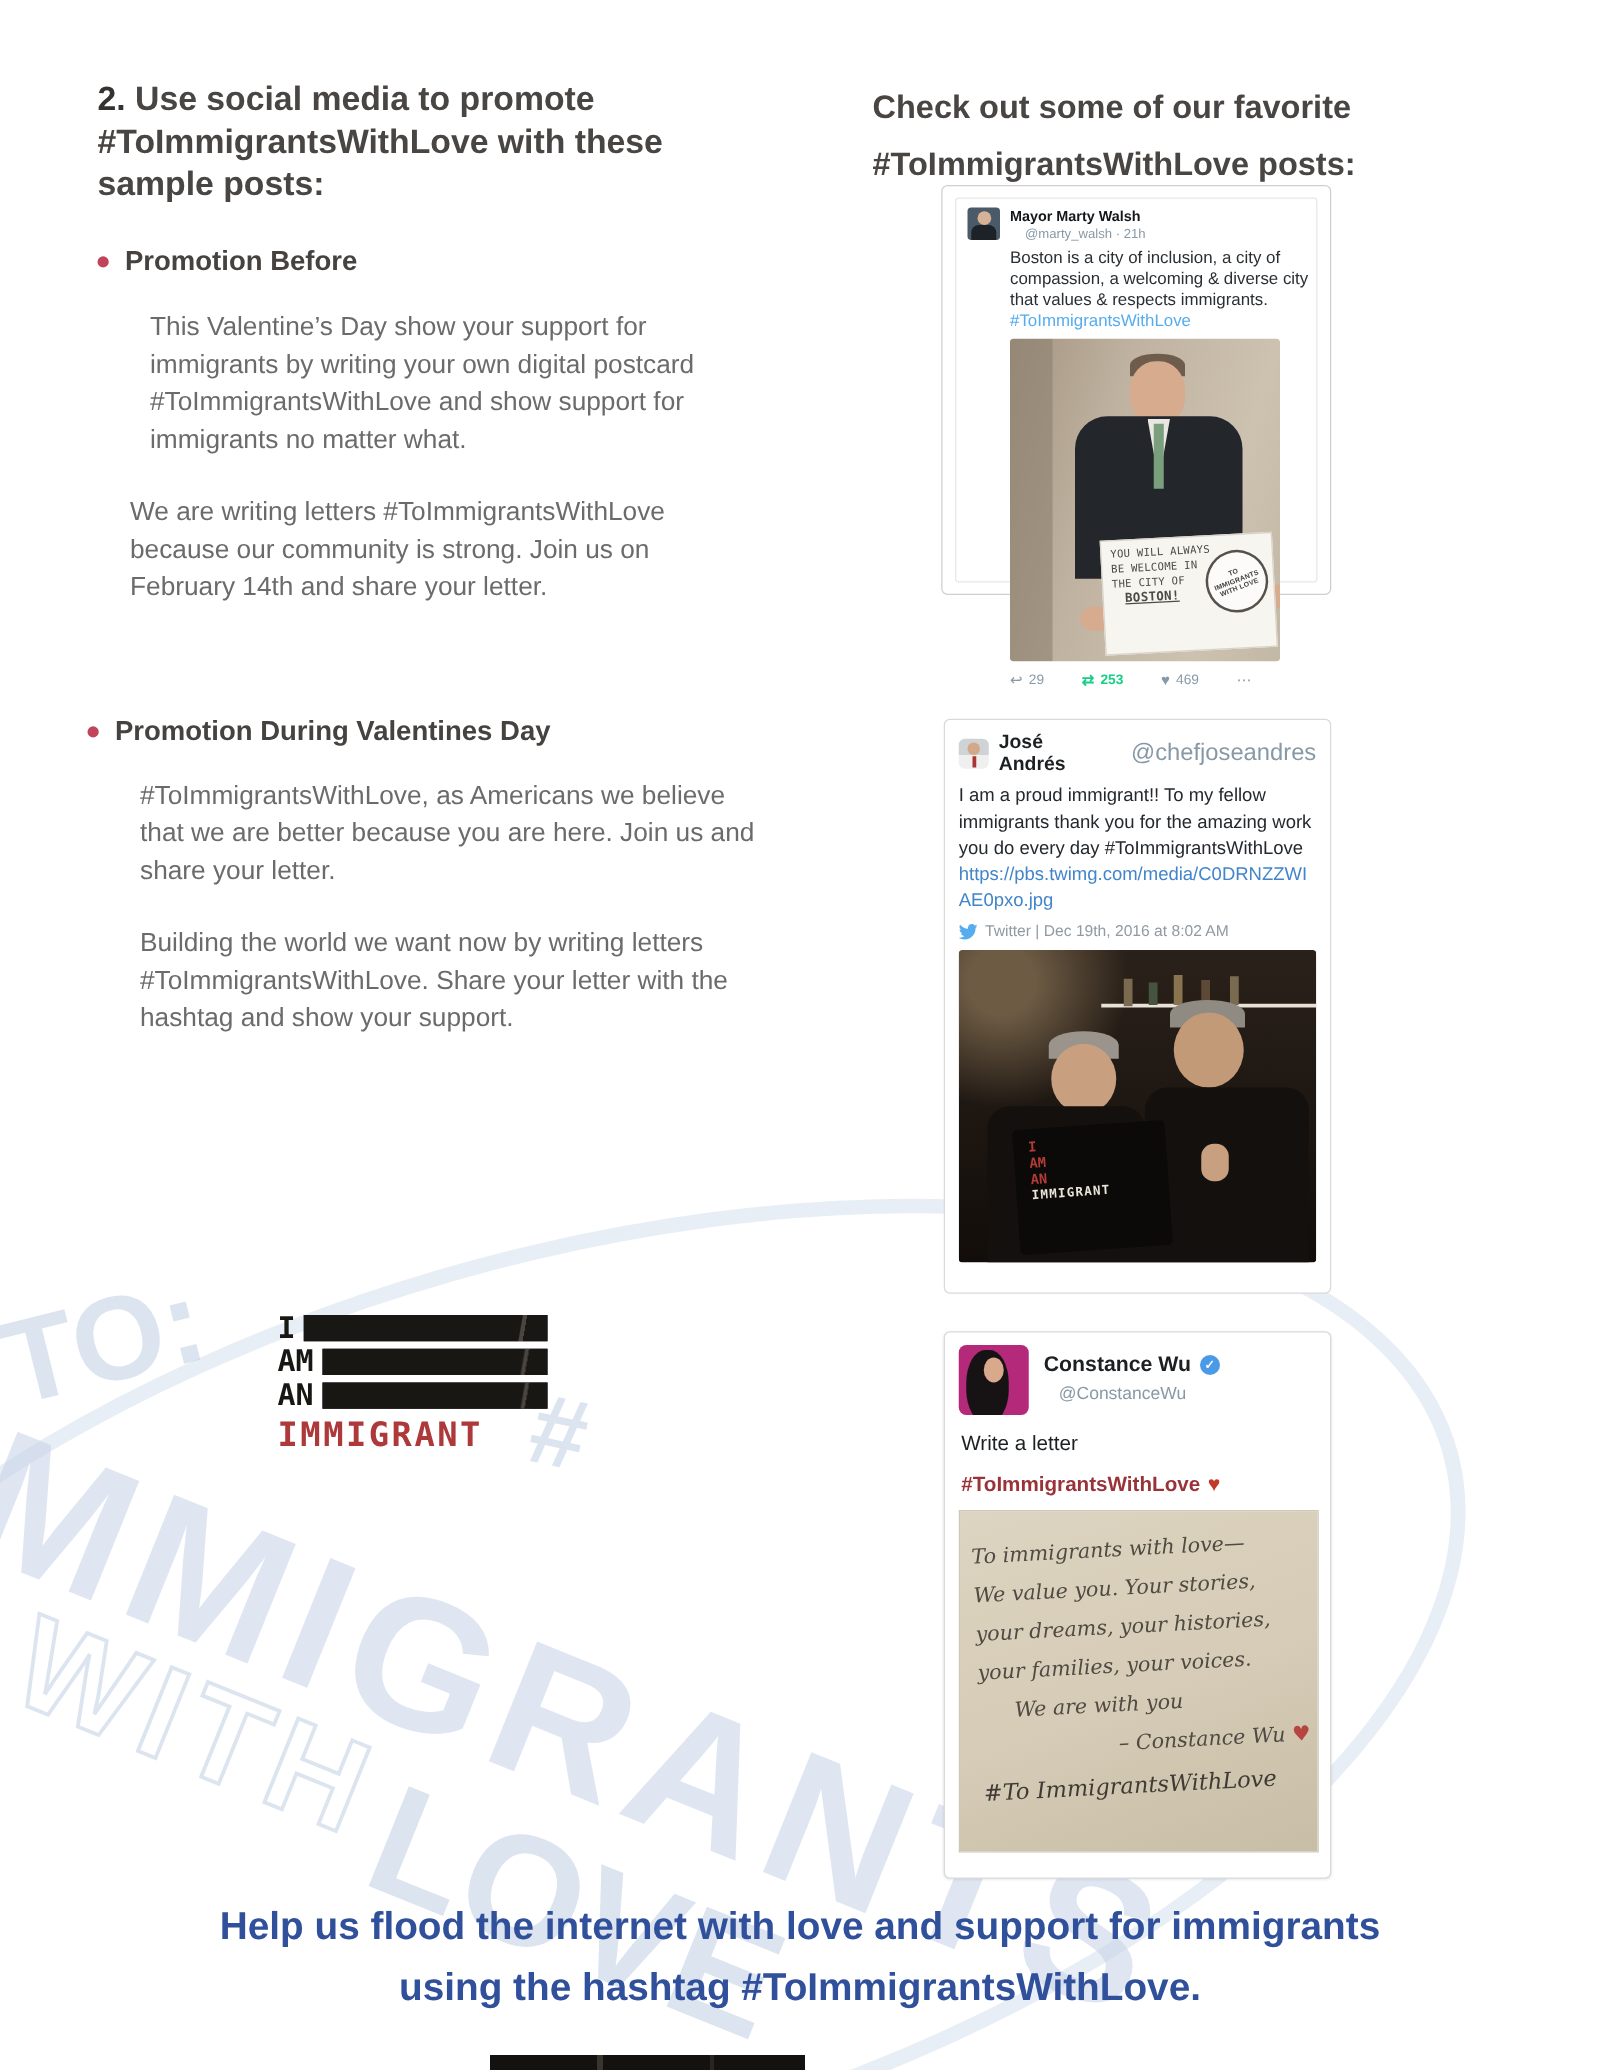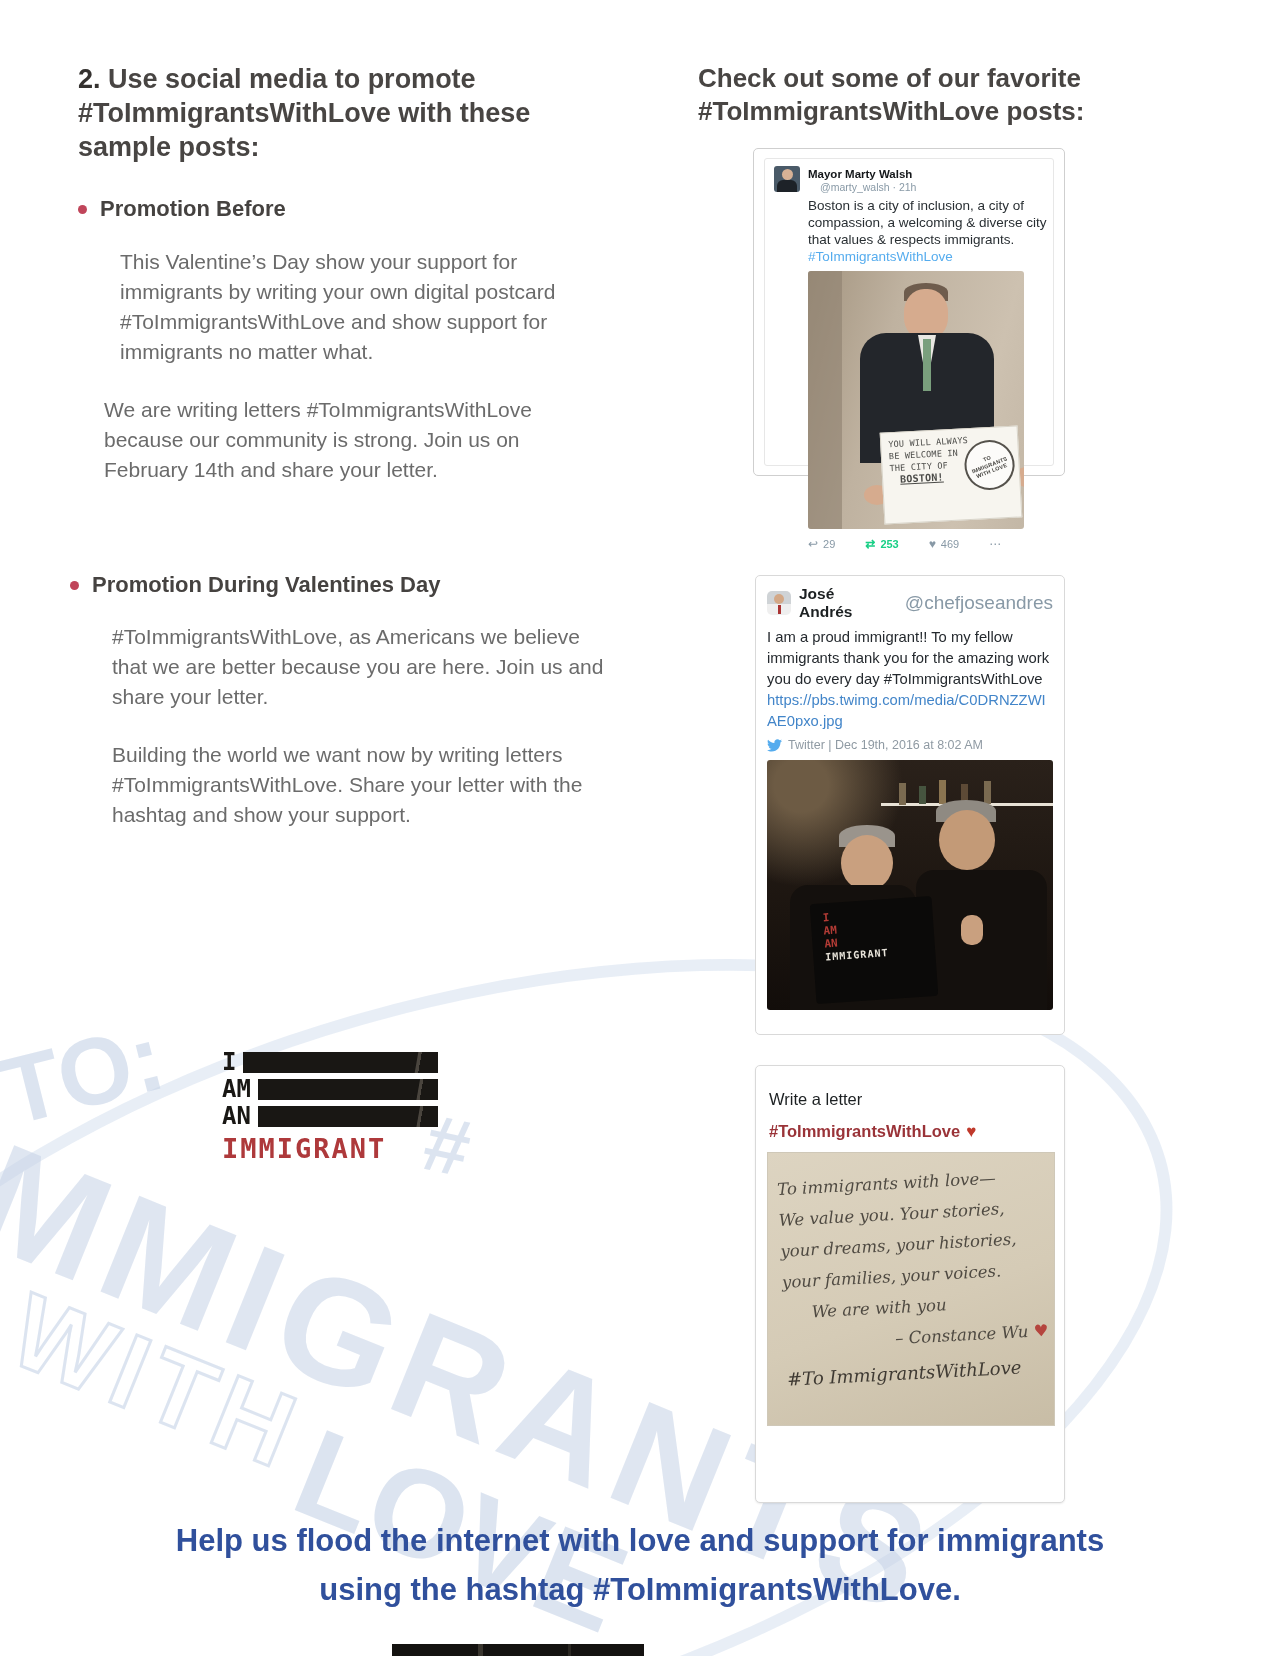--- a/index.html
+++ b/index.html
@@ -37,21 +37,21 @@
   
   .iaai{position:absolute;left:222px;top:1052px;width:216px;}
   .iaai-row{display:flex;align-items:center;height:21px;margin-bottom:6px;}
   .iaai-word{font-family:"DejaVu Sans Mono",monospace;font-weight:700;font-size:24px;
       color:#191714;line-height:21px;}
   .iaai-bar{flex:1;height:21px;margin-left:7px;background:
       linear-gradient(100deg,#191714 88%,#4a453e 88.5% 90%,#191714 90%),#191714;}
   .iaai-immigrant{font-family:"DejaVu Sans Mono",monospace;font-weight:700;font-size:27px;
       letter-spacing:2px;color:#ae393b;margin-top:2px;}
   
-  .h-right{position:absolute;left:698px;top:62px;width:430px;font-size:26px;line-height:33px;
+  .h-right{position:absolute;left:698px;top:62px;width:430px;font-size:26px;line-height:46px;
       font-weight:700;color:#484543;}
   .card{position:absolute;background:#fff;border:1px solid #cfcfcf;border-radius:5px;box-sizing:border-box;}
   .gray{color:#8899a6;margin-left:12px;}
   .link1{color:#55acee;text-decoration:none;}
   .link2{color:#4285c9;text-decoration:none;word-break:break-all;}
   
   .card1{left:753px;top:148px;width:312px;height:328px;padding:9px 10px;}
   .card1-in{border:1px solid #e7e7e7;border-radius:3px;height:100%;box-sizing:border-box;padding:7px 9px;}
   .t1-head{display:flex;align-items:flex-start;}
   .av1{width:26px;height:26px;border-radius:3px;background:#4a5a68;position:relative;overflow:hidden;flex:0 0 auto;}
@@ -281,20 +281,33 @@
         <div class="shirt2">
           <div>I</div>
           <div>AM</div>
           <div>AN</div>
           <div class="sw">IMMIGRANT</div>
         </div>
       </div>
     </div>
 
     <div class="card card3">
+      <div class="t3-head">
+        <span class="av3">
+            <span class="hair"></span>
+            <span class="face"></span>
+          </span>
+        <span class="t3-namecol">
+          <span class="t3-name">
+              <span>Constance Wu</span>
+              <span class="badge">✓</span>
+            </span>
+          <span class="t3-handle gray" style="display:block;">@ConstanceWu</span>
+        </span>
+      </div>
       <div class="t3-text1">Write a letter</div>
       <div class="t3-text2"><span>#ToImmigrantsWithLove</span><span class="t3-heart">♥</span></div>
       <div class="photo3">
         <div class="letter">
           <div>To immigrants with love—</div>
           <div>We value you. Your stories,</div>
           <div>your dreams, your histories,</div>
           <div>your families, your voices.</div>
           <div class="l-ind">We are with you</div>
           <div class="l-sig"><span>– Constance Wu</span> <span class="l-heart">♥</span></div>

